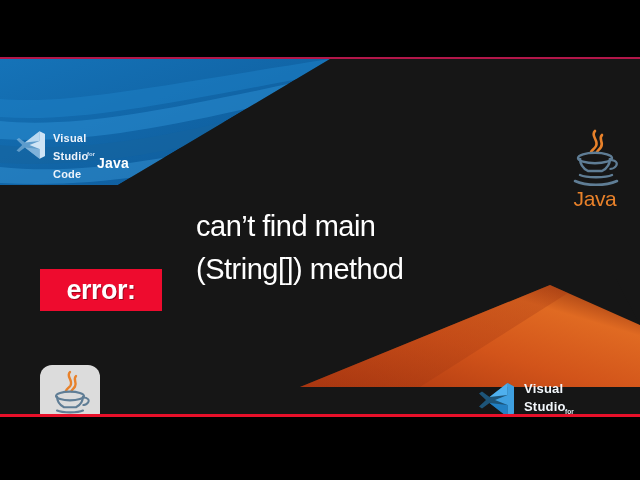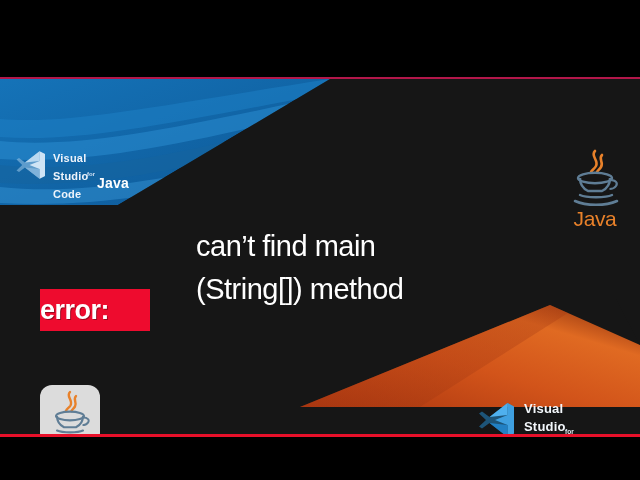--- a/index.html
+++ b/index.html
@@ -25,21 +25,20 @@
 
   
   #slide {
     position: absolute;
     left: 0;
     top: 57px;
     width: 640px;
     height: 360px;
     background: #161616;
     overflow: hidden;
-    margin-top: 20px;
   }
 
   
   #top-rule {
     position: absolute;
     left: 0;
     top: 0;
     width: 640px;
     height: 2px;
     background: #b3174a;
@@ -188,27 +187,27 @@
   #java-icon-bl svg {
     display: block;
     margin: 4px auto 0 auto;
   }
 
   
   #error-badge {
     position: absolute;
     left: 40px;
     top: 212px;
-    width: 110px;
+    width: 122px;
     height: 42px;
     background: #ee0b2e;
     z-index: 20;
     display: flex;
     align-items: center;
-    justify-content: flex-start;
+    justify-content: center;
   }
   #error-badge .label {
     font-size: 27px;
     font-weight: bold;
     color: #ffffff;
     letter-spacing: -0.5px;
     text-shadow: 1px 1px 0 rgba(0,0,0,0.35);
   }
 
   

